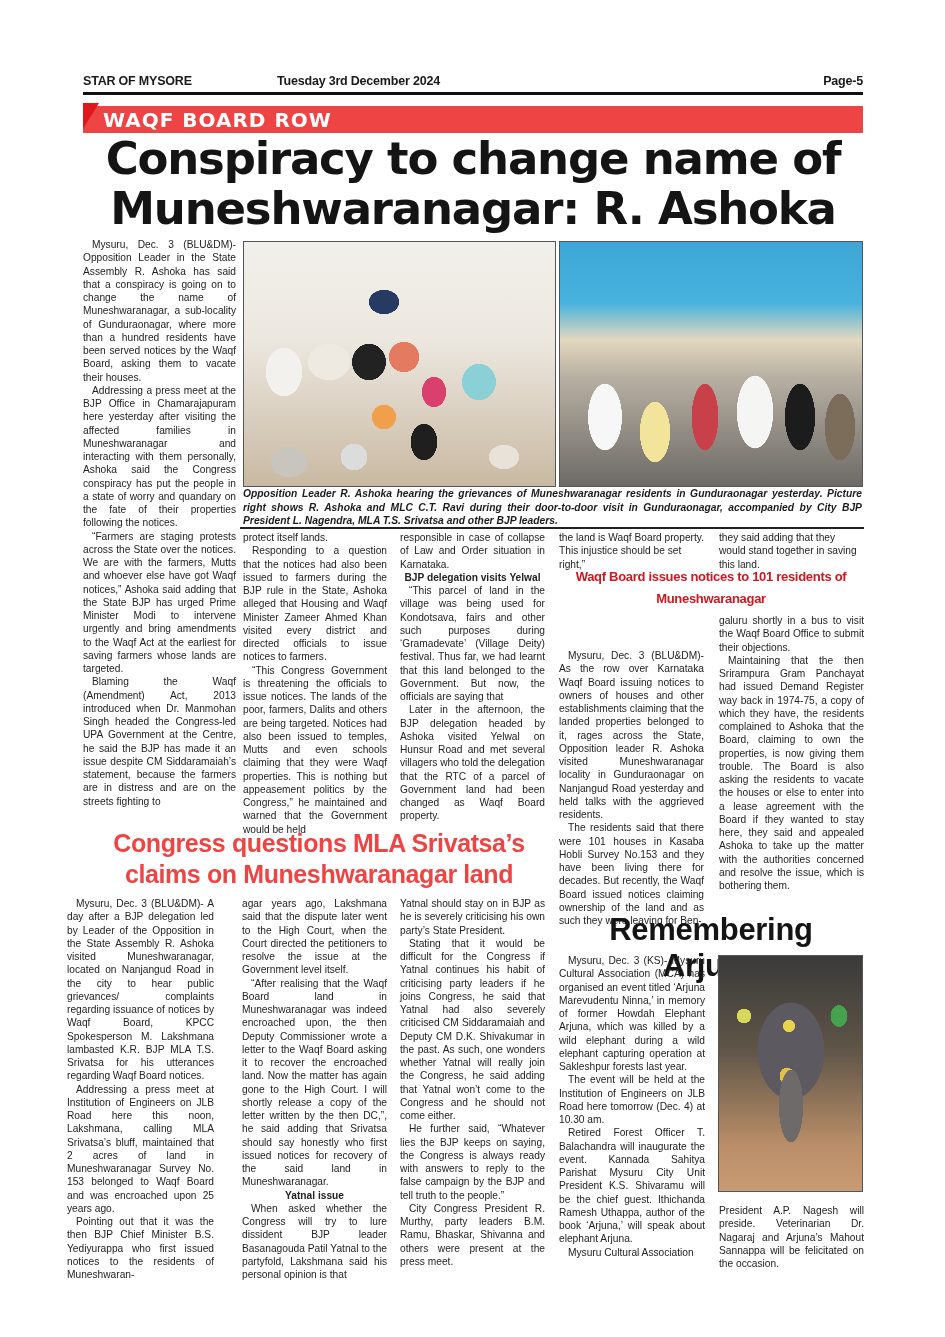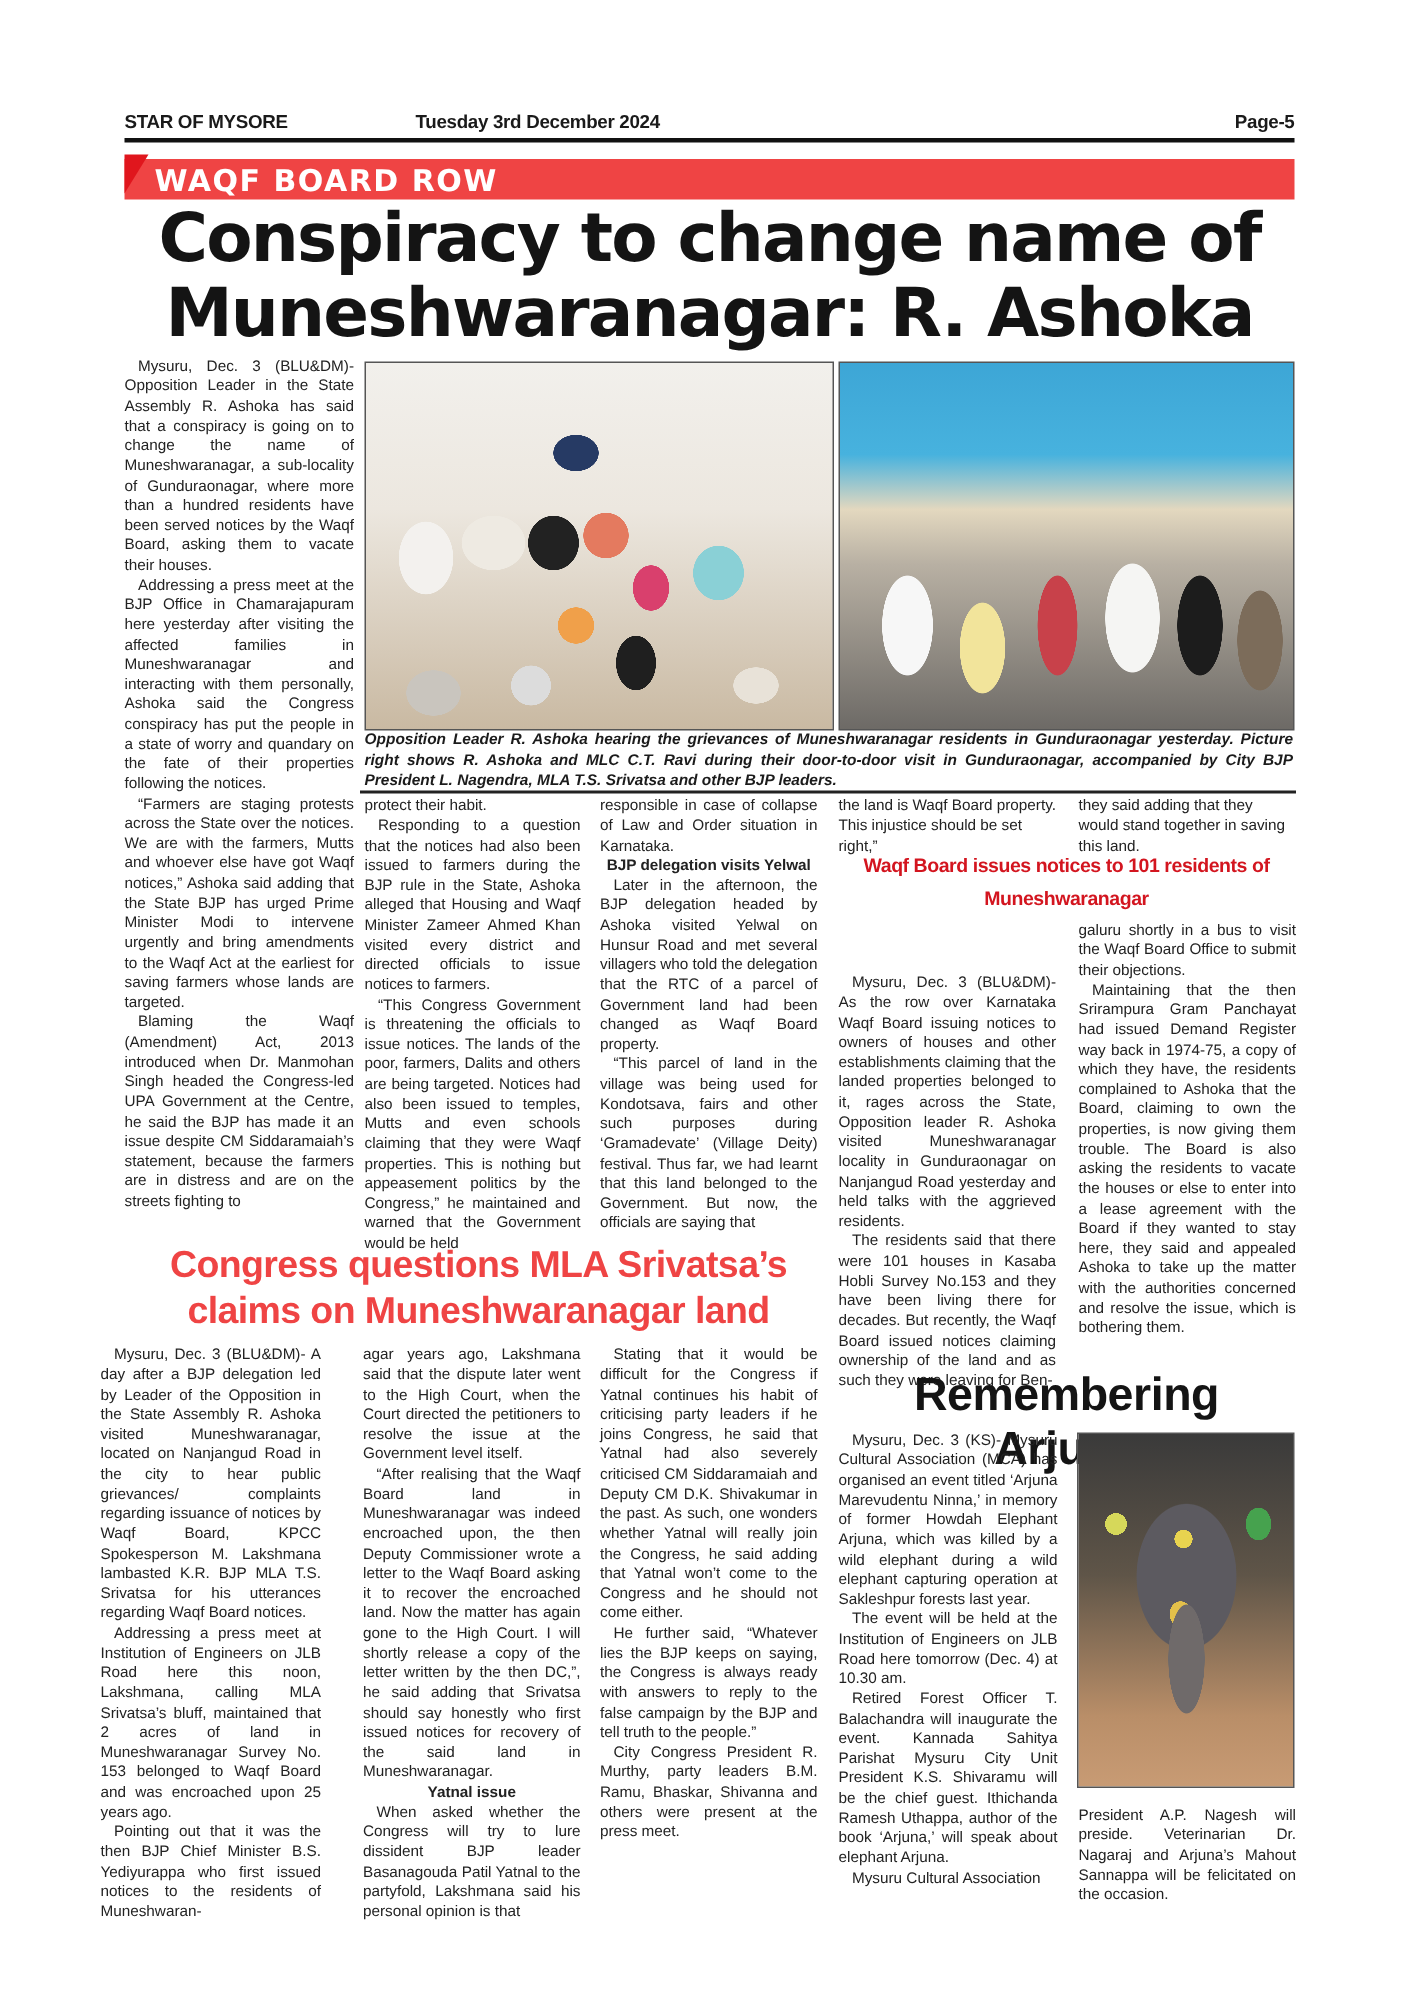--- a/index.html
+++ b/index.html
@@ -105,30 +105,30 @@
   <p>“Farmers are staging protests across the State over the notices. We are with the farmers, Mutts and whoever else have got Waqf notices,” Ashoka said adding that the State BJP has urged Prime Minister Modi to intervene urgently and bring amendments to the Waqf Act at the earliest for saving farmers whose lands are targeted.</p>
   <p>Blaming the Waqf (Amendment) Act, 2013 introduced when Dr. Manmohan Singh headed the Congress-led UPA Government at the Centre, he said the BJP has made it an issue despite CM Siddaramaiah’s statement, because the farmers are in distress and are on the streets fighting to</p>
 </div>
 
 <div class="abs photo photo-left"></div>
 <div class="abs photo photo-right"></div>
 <div class="abs caption">Opposition Leader R. Ashoka hearing the grievances of Muneshwaranagar residents in Gunduraonagar yesterday. Picture right shows R. Ashoka and MLC C.T. Ravi during their door-to-door visit in Gunduraonagar, accompanied by City BJP President L. Nagendra, MLA T.S. Srivatsa and other BJP leaders.</div>
 <div class="abs caption-rule"></div>
 
 <div class="abs col" style="left:243px; top:531px; width:144px;">
-  <p class="noindent">protect their habit.</p>
+  <p class="noindent">protect itself lands.</p>
   <p>Responding to a question that the notices had also been issued to farmers during the BJP rule in the State, Ashoka alleged that Housing and Waqf Minister Zameer Ahmed Khan visited every district and directed officials to issue notices to farmers.</p>
   <p>“This Congress Government is threatening the officials to issue notices. The lands of the poor, farmers, Dalits and others are being targeted. Notices had also been issued to temples, Mutts and even schools claiming that they were Waqf properties. This is nothing but appeasement politics by the Congress,” he maintained and warned that the Government would be held</p>
 </div>
 
 <div class="abs col" style="left:400px; top:531px; width:145px;">
   <p class="noindent">responsible in case of collapse of Law and Order situation in Karnataka.</p>
   <p class="sub">BJP delegation visits Yelwal</p>
+  <p>“This parcel of land in the village was being used for Kondotsava, fairs and other such purposes during ‘Gramadevate’ (Village Deity) festival. Thus far, we had learnt that this land belonged to the Government. But now, the officials are saying that</p>
   <p>Later in the afternoon, the BJP delegation headed by Ashoka visited Yelwal on Hunsur Road and met several villagers who told the delegation that the RTC of a parcel of Government land had been changed as Waqf Board property.</p>
-  <p>“This parcel of land in the village was being used for Kondotsava, fairs and other such purposes during ‘Gramadevate’ (Village Deity) festival. Thus far, we had learnt that this land belonged to the Government. But now, the officials are saying that</p>
 </div>
 
 <div class="abs col" style="left:559px; top:531px; width:145px; text-align:left;">
   <p class="noindent">the land is Waqf Board property. This injustice should be set right,”</p>
 </div>
 <div class="abs col" style="left:719px; top:531px; width:145px; text-align:left;">
   <p class="noindent">they said adding that they would stand together in saving this land.</p>
 </div>
 
 <div class="abs red-head">Waqf Board issues notices to 101 residents of Muneshwaranagar</div>
@@ -150,20 +150,21 @@
   <p>Addressing a press meet at Institution of Engineers on JLB Road here this noon, Lakshmana, calling MLA Srivatsa’s bluff, maintained that 2 acres of land in Muneshwaranagar Survey No. 153 belonged to Waqf Board and was encroached upon 25 years ago.</p>
   <p>Pointing out that it was the then BJP Chief Minister B.S. Yediyurappa who first issued notices to the residents of Muneshwaran-</p>
 </div>
 <div class="abs col" style="left:242px; top:897px; width:145px;">
   <p class="noindent">agar years ago, Lakshmana said that the dispute later went to the High Court, when the Court directed the petitioners to resolve the issue at the Government level itself.</p>
   <p>“After realising that the Waqf Board land in Muneshwaranagar was indeed encroached upon, the then Deputy Commissioner wrote a letter to the Waqf Board asking it to recover the encroached land. Now the matter has again gone to the High Court. I will shortly release a copy of the letter written by the then DC,”, he said adding that Srivatsa should say honestly who first issued notices for recovery of the said land in Muneshwaranagar.</p>
   <p class="sub">Yatnal issue</p>
   <p>When asked whether the Congress will try to lure dissident BJP leader Basanagouda Patil Yatnal to the partyfold, Lakshmana said his personal opinion is that</p>
 </div>
 <div class="abs col" style="left:400px; top:897px; width:145px;">
+  <p class="noindent">Yatnal should stay on in BJP as he is severely criticising his own party’s State President.</p>
   <p>Stating that it would be difficult for the Congress if Yatnal continues his habit of criticising party leaders if he joins Congress, he said that Yatnal had also severely criticised CM Siddaramaiah and Deputy CM D.K. Shivakumar in the past. As such, one wonders whether Yatnal will really join the Congress, he said adding that Yatnal won’t come to the Congress and he should not come either.</p>
   <p>He further said, “Whatever lies the BJP keeps on saying, the Congress is always ready with answers to reply to the false campaign by the BJP and tell truth to the people.”</p>
   <p>City Congress President R. Murthy, party leaders B.M. Ramu, Bhaskar, Shivanna and others were present at the press meet.</p>
 </div>
 
 <div class="abs arjuna-head">Remembering Arjuna</div>
 <div class="abs col" style="left:559px; top:954px; width:146px;">
   <p>Mysuru, Dec. 3 (KS)- Mysuru Cultural Association (MCA) has organised an event titled ‘Arjuna Marevudentu Ninna,’ in memory of former Howdah Elephant Arjuna, which was killed by a wild elephant during a wild elephant capturing operation at Sakleshpur forests last year.</p>
   <p>The event will be held at the Institution of Engineers on JLB Road here tomorrow (Dec. 4) at 10.30 am.</p>
   <p>Retired Forest Officer T. Balachandra will inaugurate the event. Kannada Sahitya Parishat Mysuru City Unit President K.S. Shivaramu will be the chief guest. Ithichanda Ramesh Uthappa, author of the book ‘Arjuna,’ will speak about elephant Arjuna.</p>

